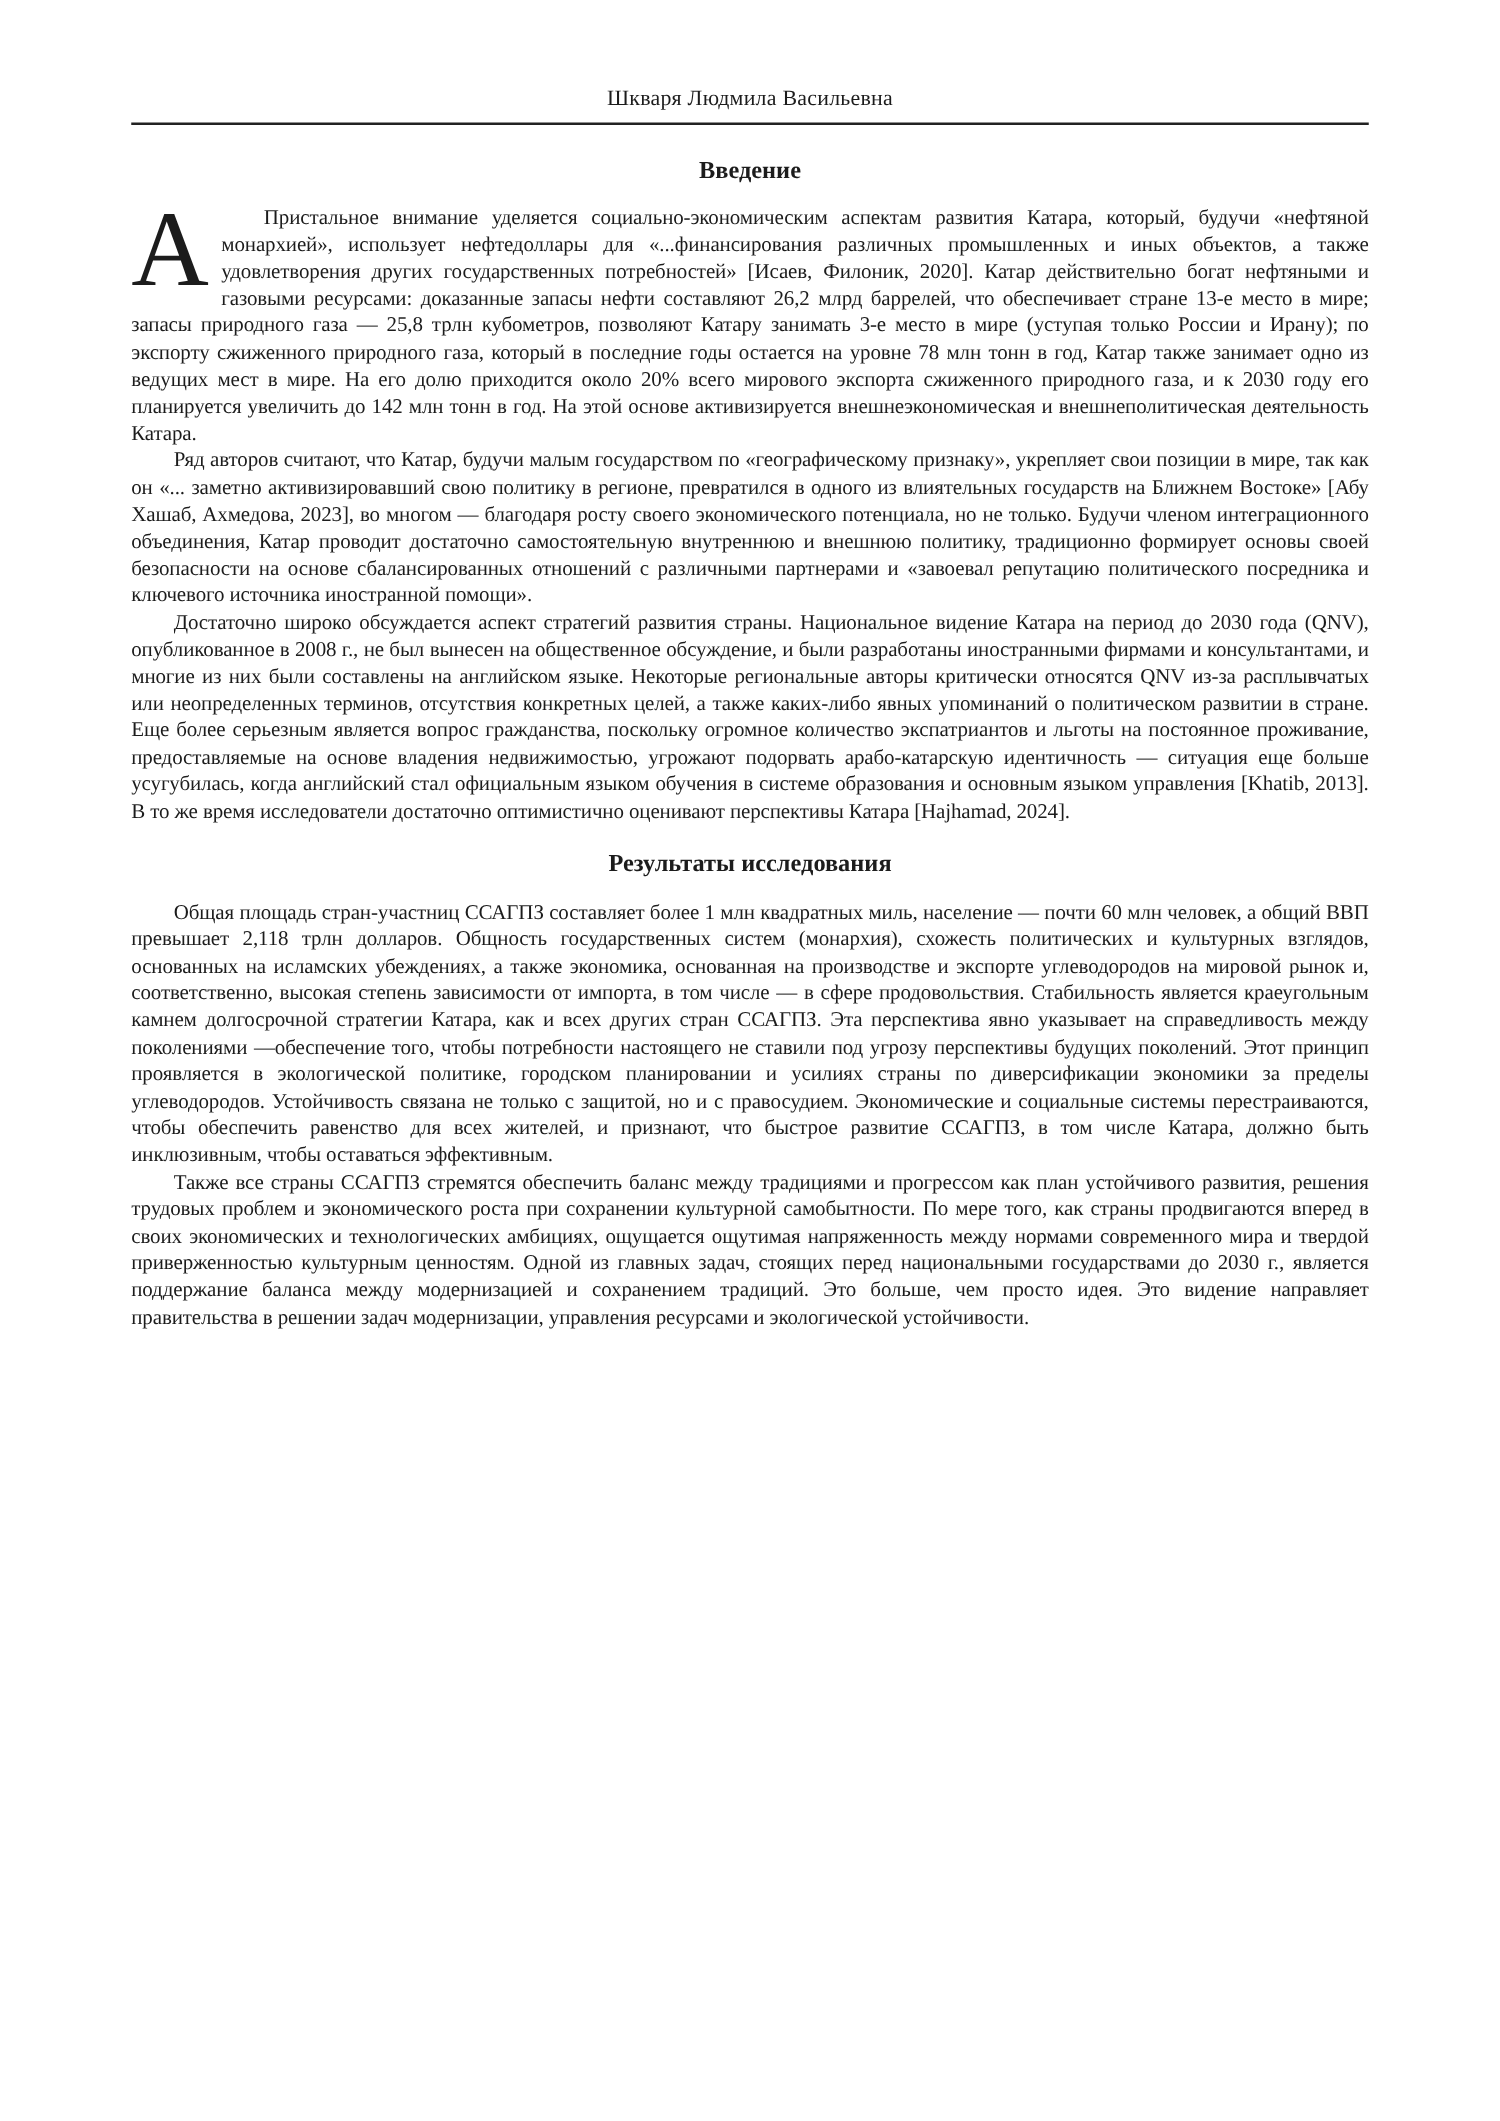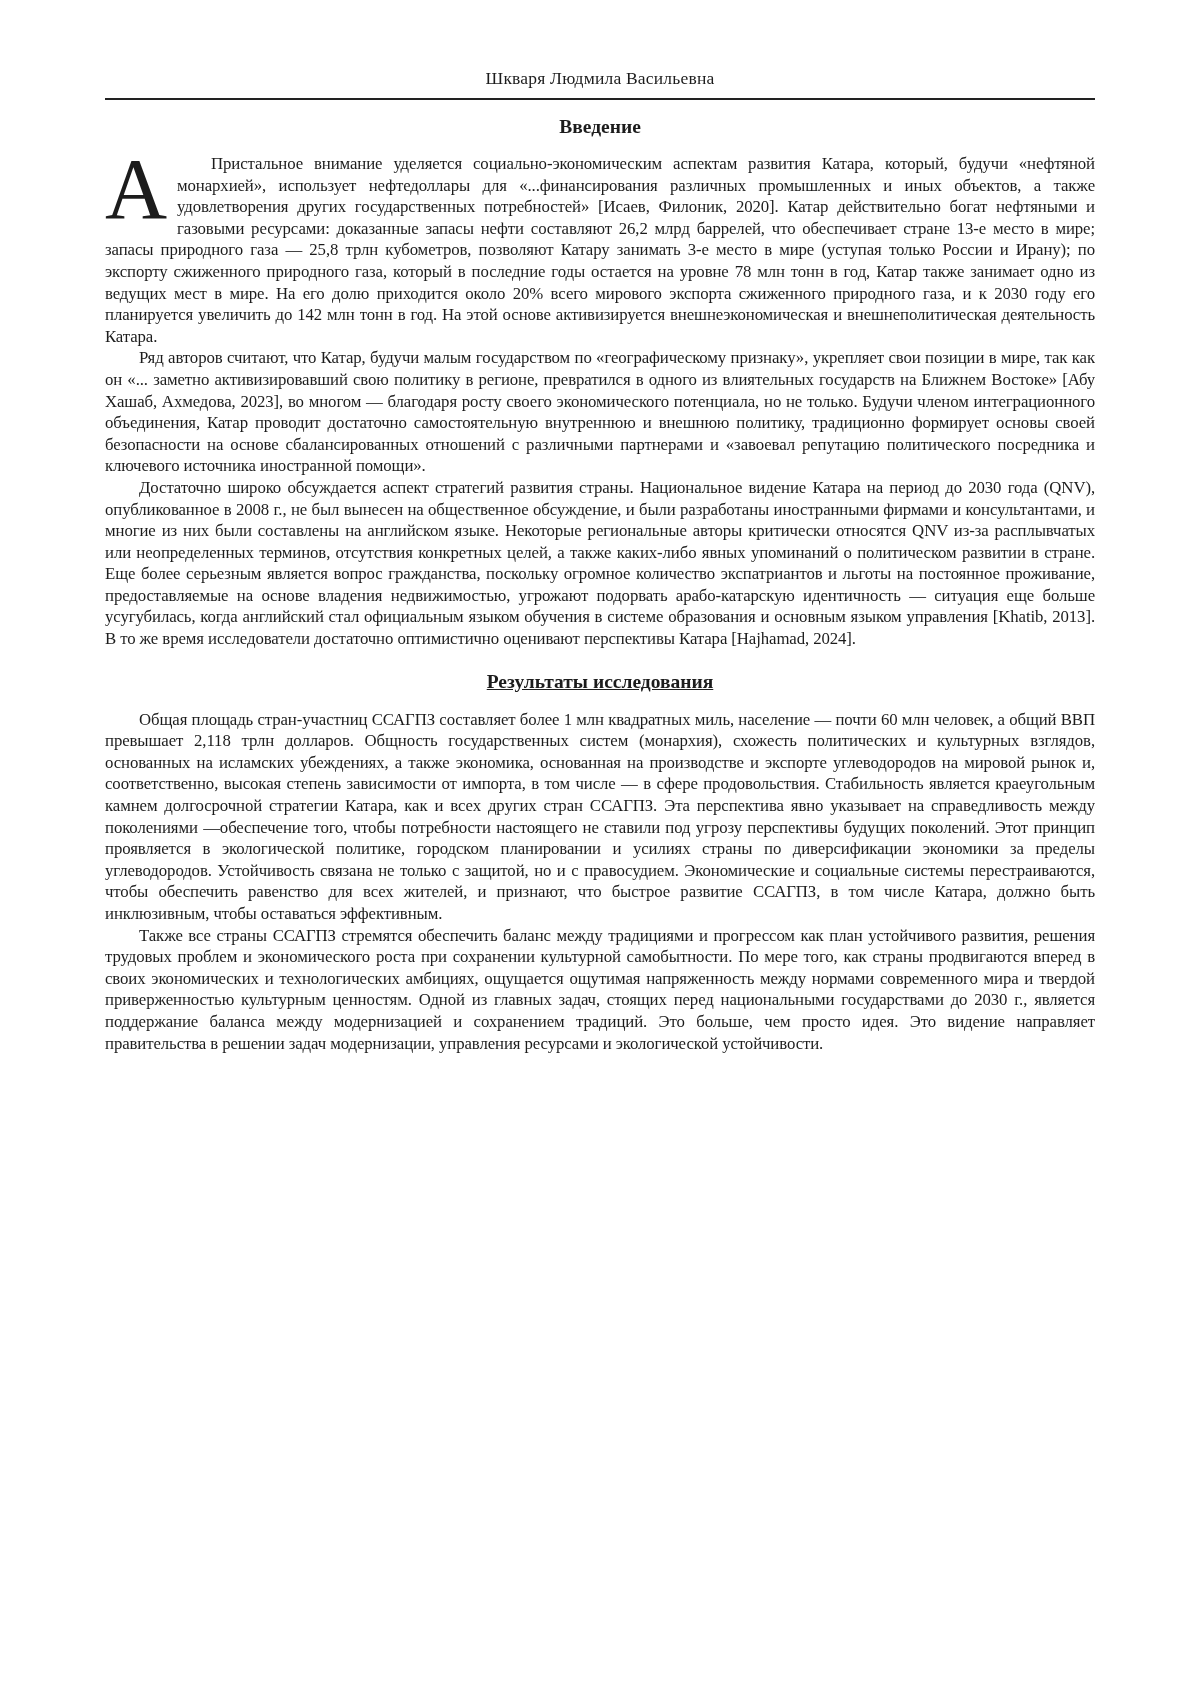--- a/index.html
+++ b/index.html
@@ -30,26 +30,25 @@
   }
   .rule {
     border: none;
     border-top: 2.6px solid #222222;
     margin: 9px 0 0 0;
   }
   .section-heading {
     text-align: center;
     font-weight: bold;
     font-size: 19.5px;
-    margin: 16px 0 15px 0;
+    margin: 26px 0 15px 0;
     color: #1c1c1c;
   }
   .section-heading.results {
     margin: 21px 0 16px 0;
-    text-decoration: underline;
   }
   .text-flow {
     overflow: hidden;
     max-height: 1528px;
   }
   p.para {
     margin: 0;
     text-align: justify;
     text-indent: 34px;
     font-size: 16.8px;

